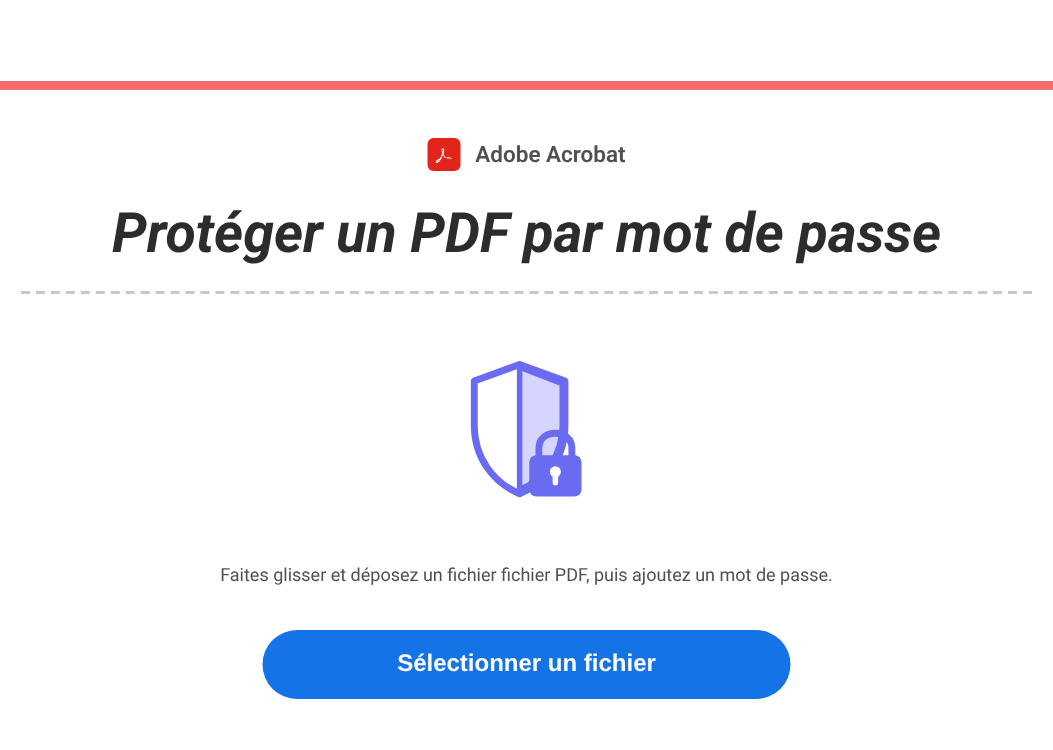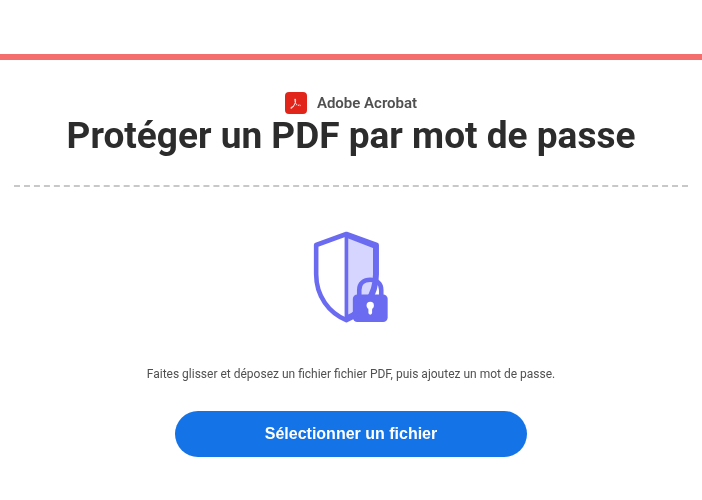--- a/index.html
+++ b/index.html
@@ -21,42 +21,43 @@
     }
     .content {
       padding-top: 32px;
       text-align: center;
     }
     .brand-row {
       display: flex;
       align-items: center;
       justify-content: center;
       gap: 10px;
-      margin-bottom: 0;
+      margin-bottom: 21px;
     }
     .acrobat-icon-box {
       width: 22px;
       height: 22px;
       background: #e1251b;
       border-radius: 4px;
       display: flex;
       align-items: center;
       justify-content: center;
     }
     .brand-label {
       font-size: 15px;
       font-weight: 600;
       color: #505050;
     }
     .page-title {
       font-size: 37px;
       font-weight: 700;
       color: #2c2c2c;
-      margin-bottom: 28px;
+      margin-bottom: 16px;
       padding: 0 20px;
+      font-style: italic;
     }
     .dashed-divider {
       border: none;
       border-top: 2px dashed #c8c8c8;
       margin: 0 14px 36px 14px;
     }
     .hero-icon {
       display: flex;
       justify-content: center;
       margin-bottom: 34px;

